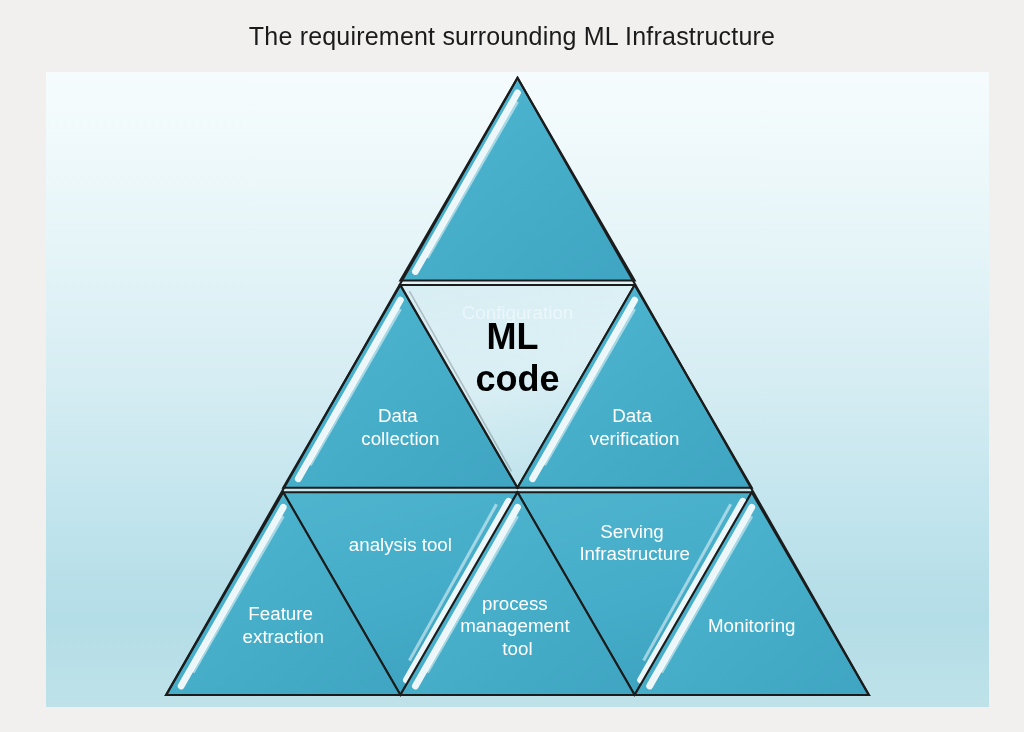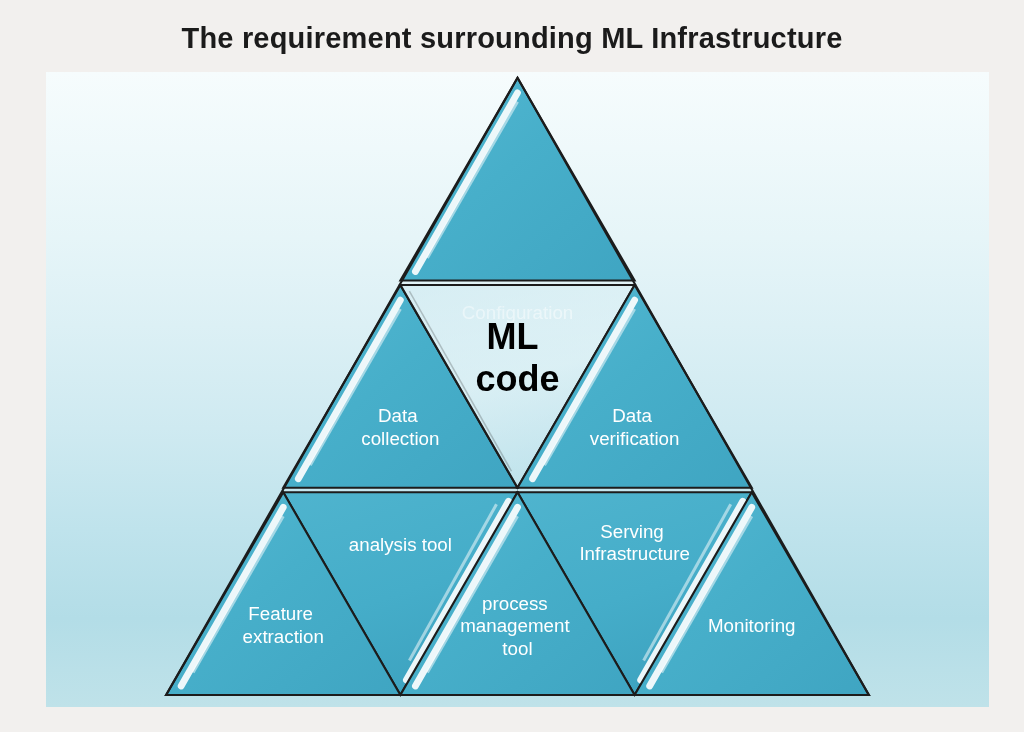--- a/index.html
+++ b/index.html
@@ -13,22 +13,22 @@
     font-family: "Liberation Sans", sans-serif;
     overflow: hidden;
     position: relative;
   }
   #slide-title {
     position: absolute;
     left: 0;
     top: 22px;
     width: 1024px;
     text-align: center;
-    font-size: 29px;
-    font-weight: 700;
+    font-size: 25px;
+    font-weight: 400;
     color: #1b1b1b;
     letter-spacing: 0.2px;
     font-family: "Liberation Sans", sans-serif;
   }
   #diagram-panel {
     position: absolute;
     left: 46px;
     top: 72px;
     width: 943px;
     height: 635px;

